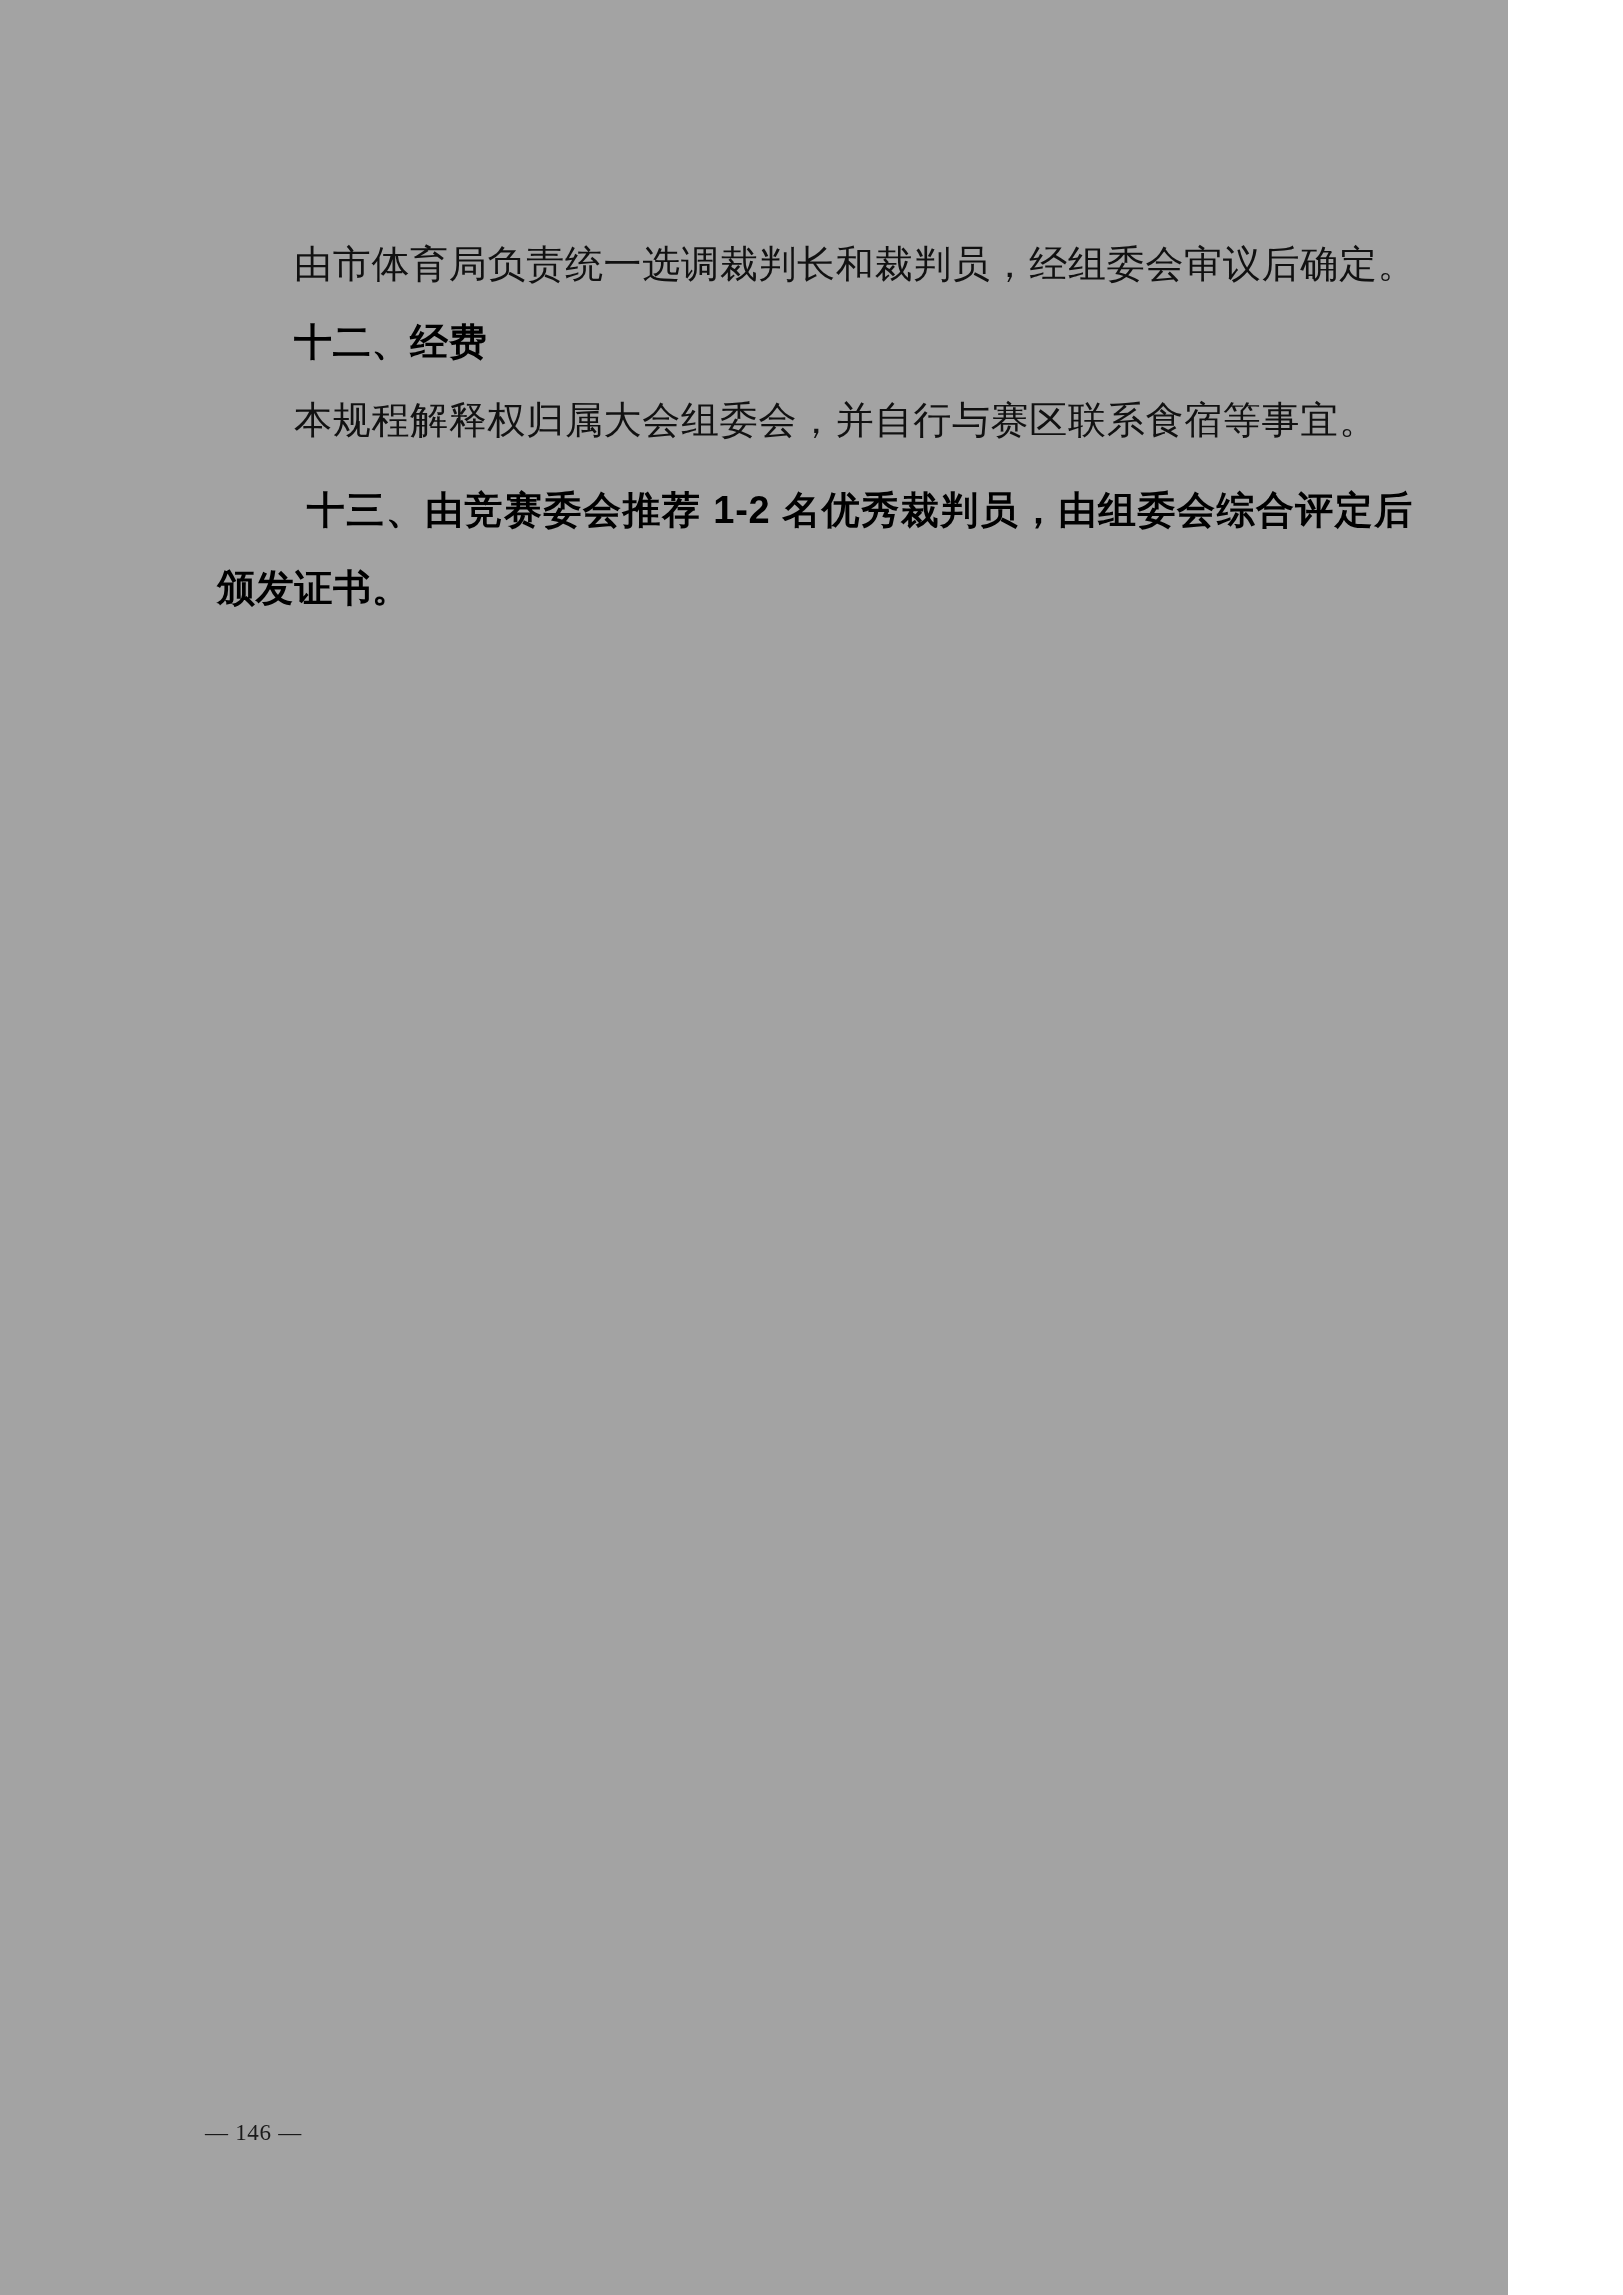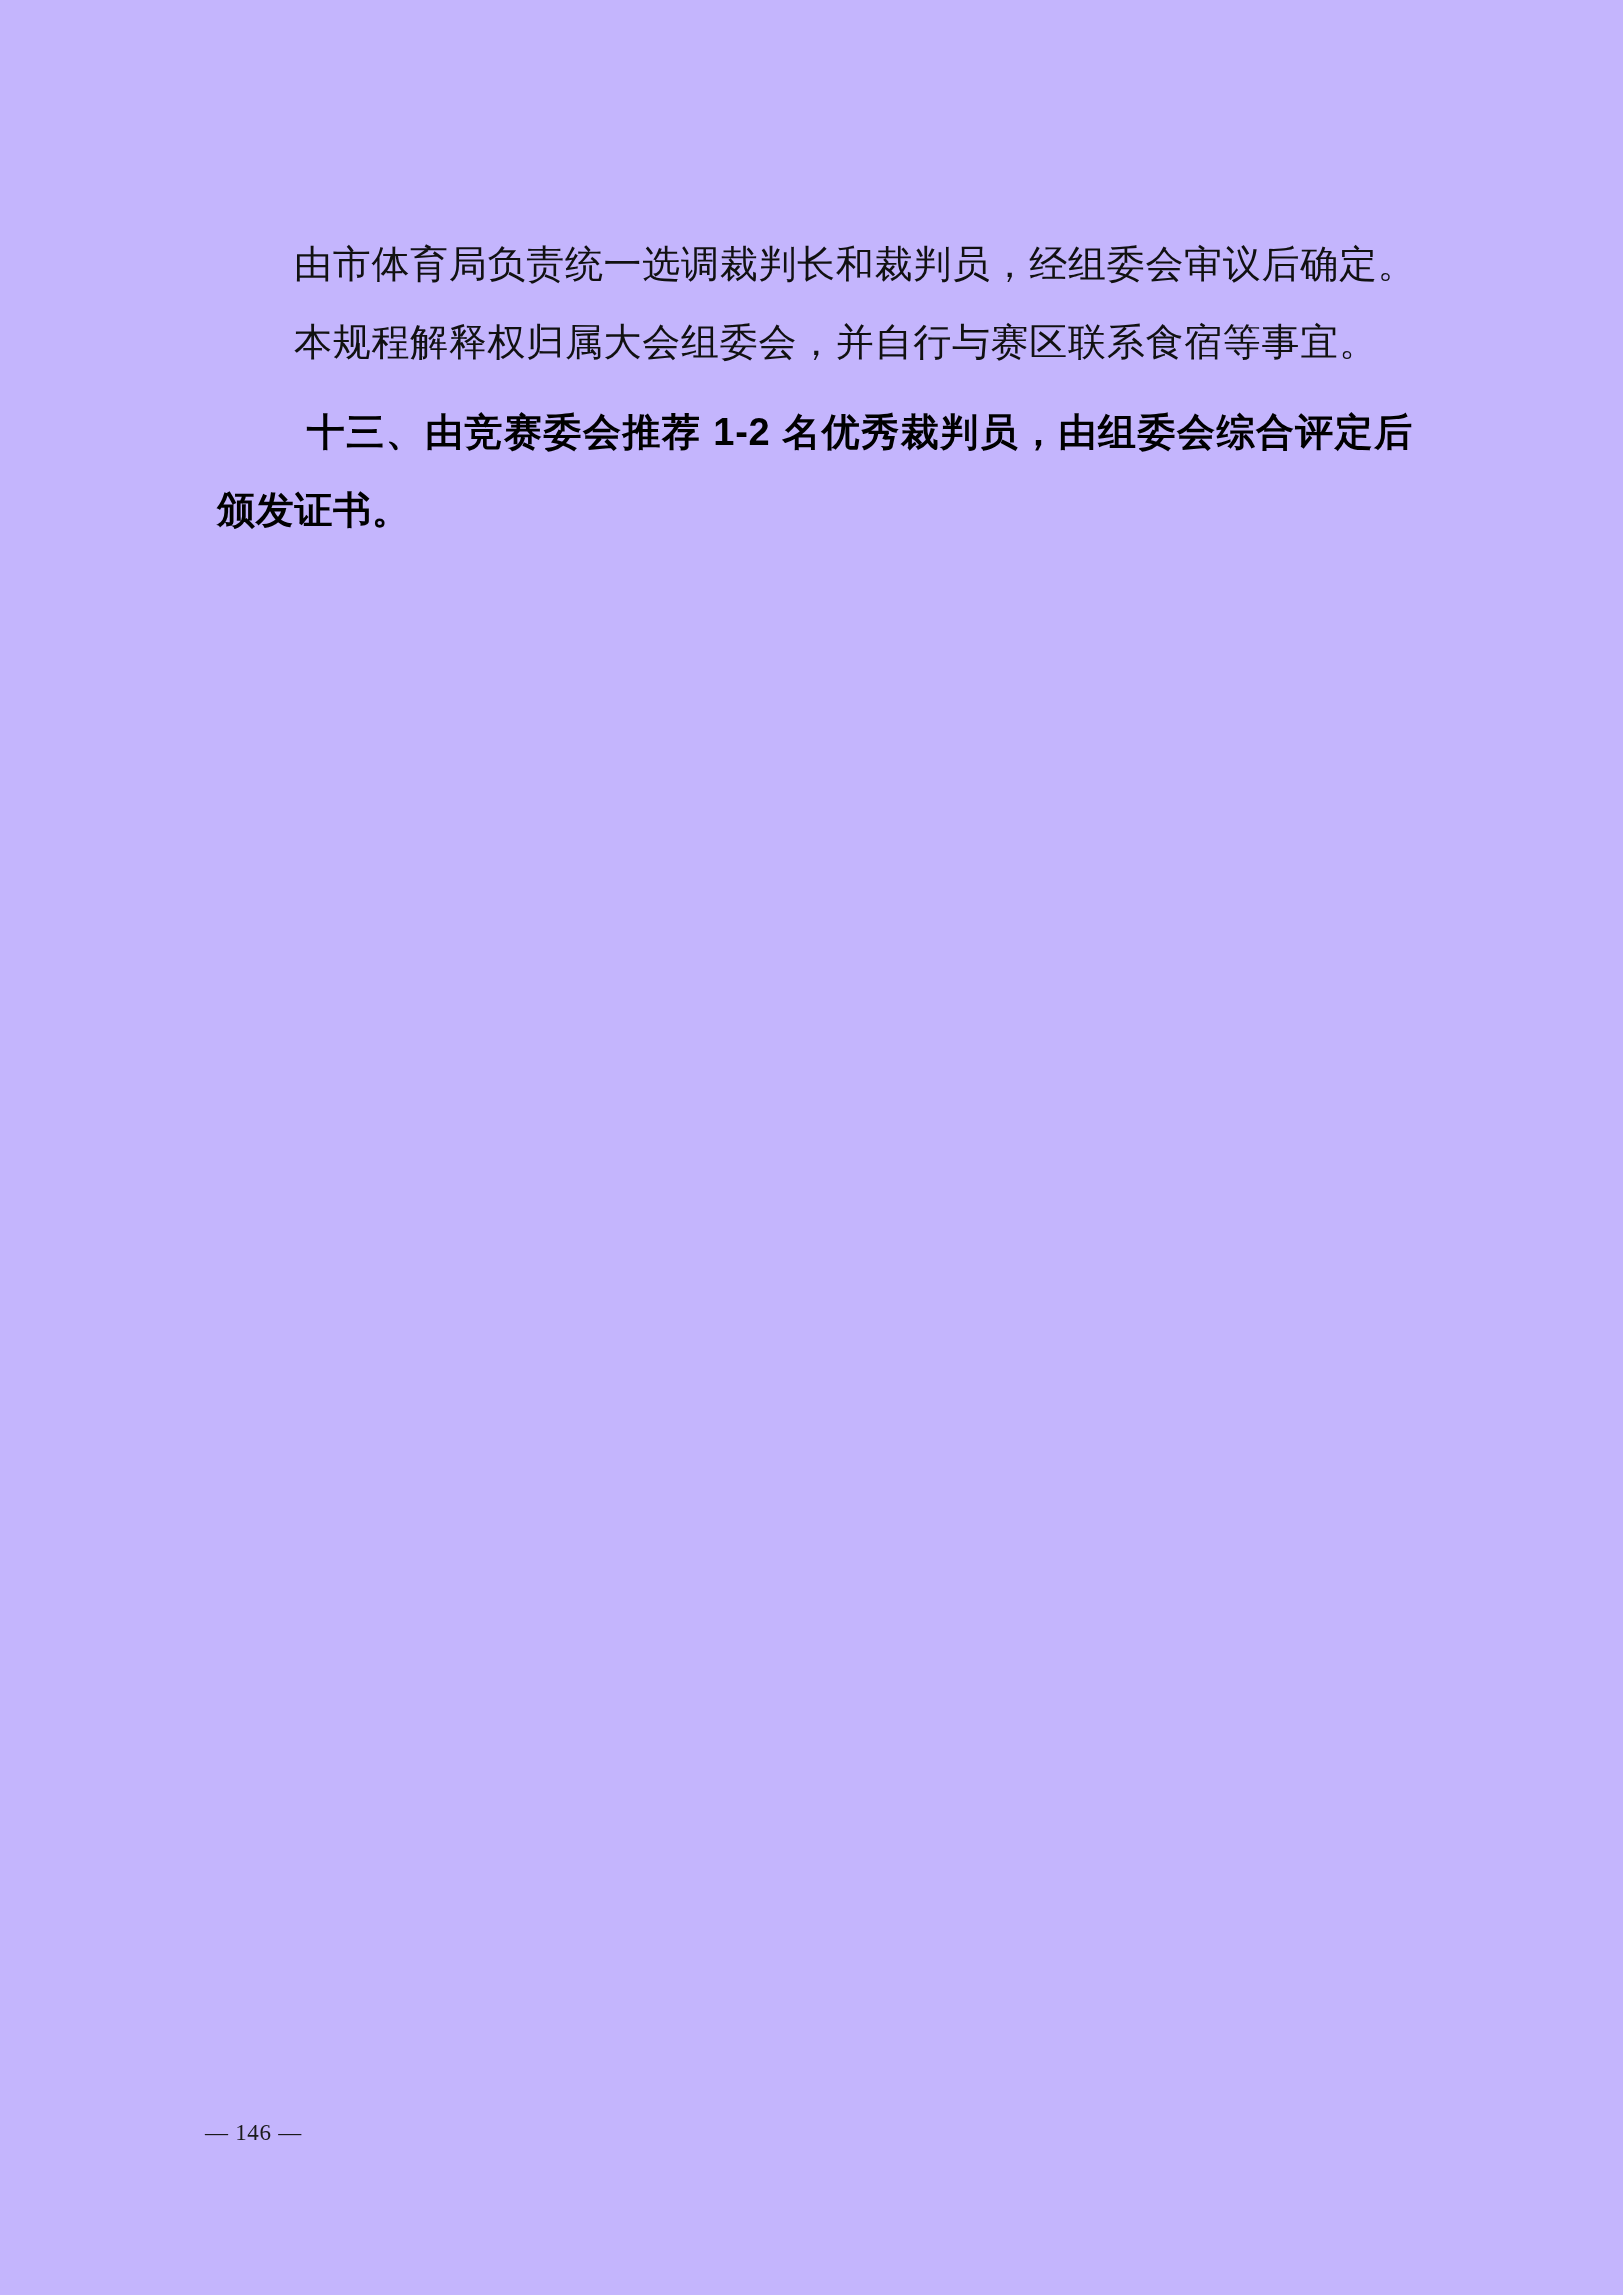--- a/index.html
+++ b/index.html
@@ -2,23 +2,23 @@
 <html lang="zh" style="font-size:11px"><head>
 <meta charset="utf-8">
 <style>
   html, body {
     margin: 0;
     padding: 0;
     background: #ffffff;
   }
   .page {
     position: relative;
-    width: 1623px;
+    width: 1508px;
     height: 2295px;
-    background: #c4b5fd;
+    background: #a3a3a3;
     box-sizing: border-box;
     font-family: "Liberation Serif", serif;
     color: #000000;
     overflow: hidden;
   }
   .content {
     position: absolute;
     left: 205px;
     top: 225px;
     width: 1220px;
@@ -77,20 +77,21 @@
 </style>
 </head>
 <body>
 
 <div class="page">
 
   <div class="content">
 
     <p class="para"><span class="indent"></span><span>由市体育局负责统一选调裁判长和裁判员，经组委会审议后确定。</span></p>
 
+    <p class="heading"><span class="indent"></span><span>十二、经费</span></p>
 
     <p class="para"><span class="indent"></span><span>本规程解释权归属大会组委会，并自行与赛区联系食宿等事宜。</span></p>
 
     <p class="para-bold"><span class="indent"></span><span>十三、由竞赛委会推荐 1-2 名优秀裁判员，由组委会综合评定后颁发证书。</span></p>
 
 
   </div>
 
   <div class="footer">— 146 —</div>
 

